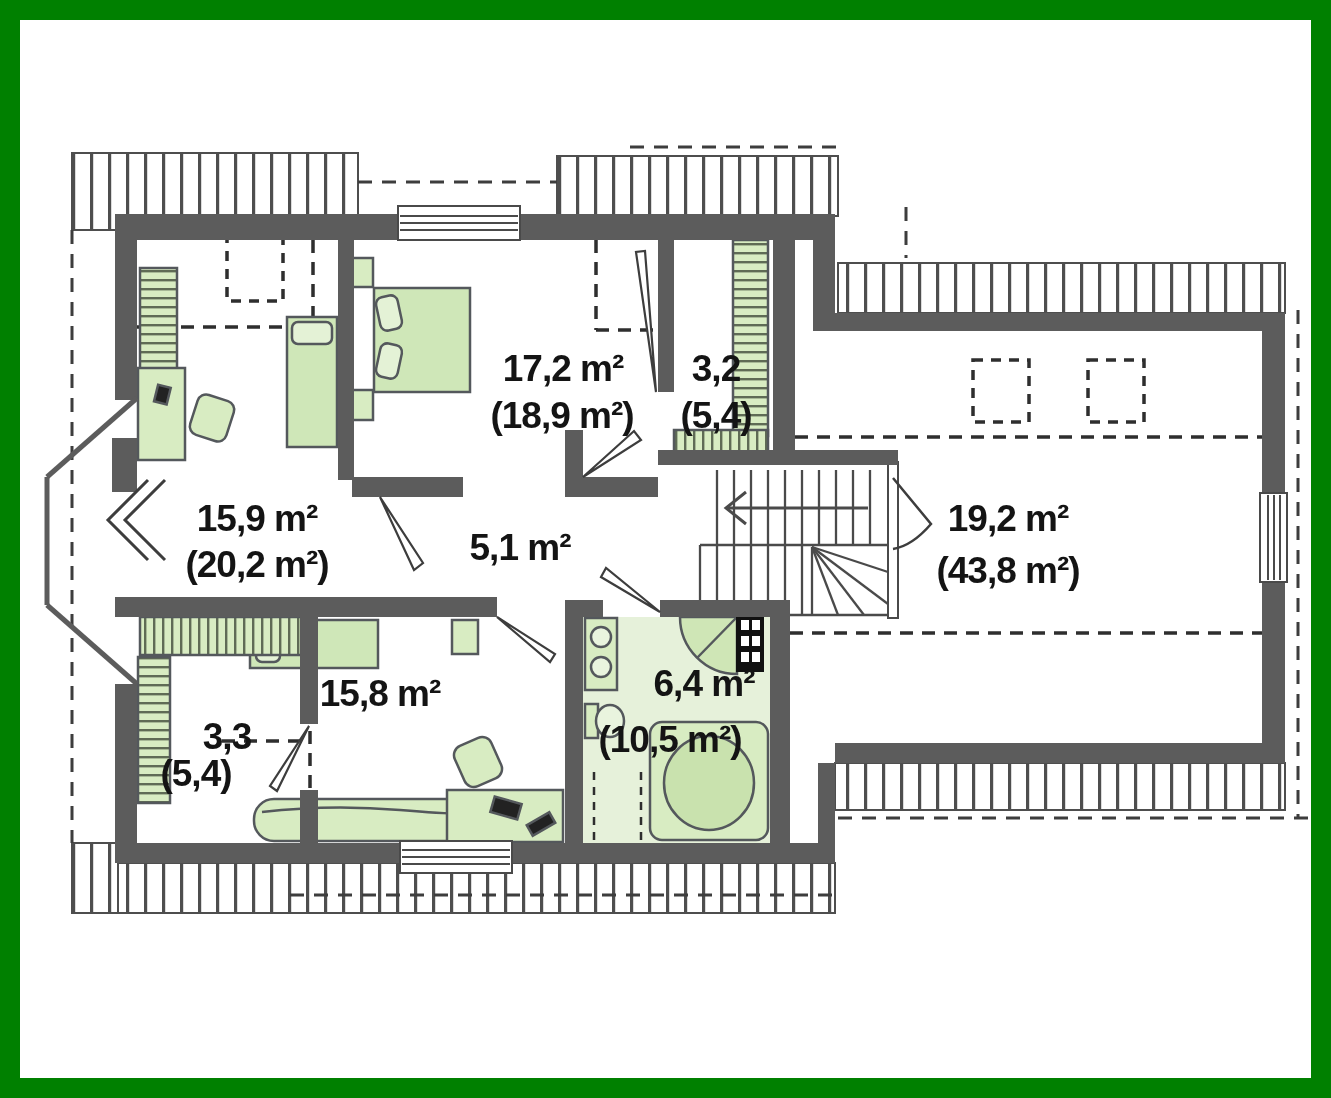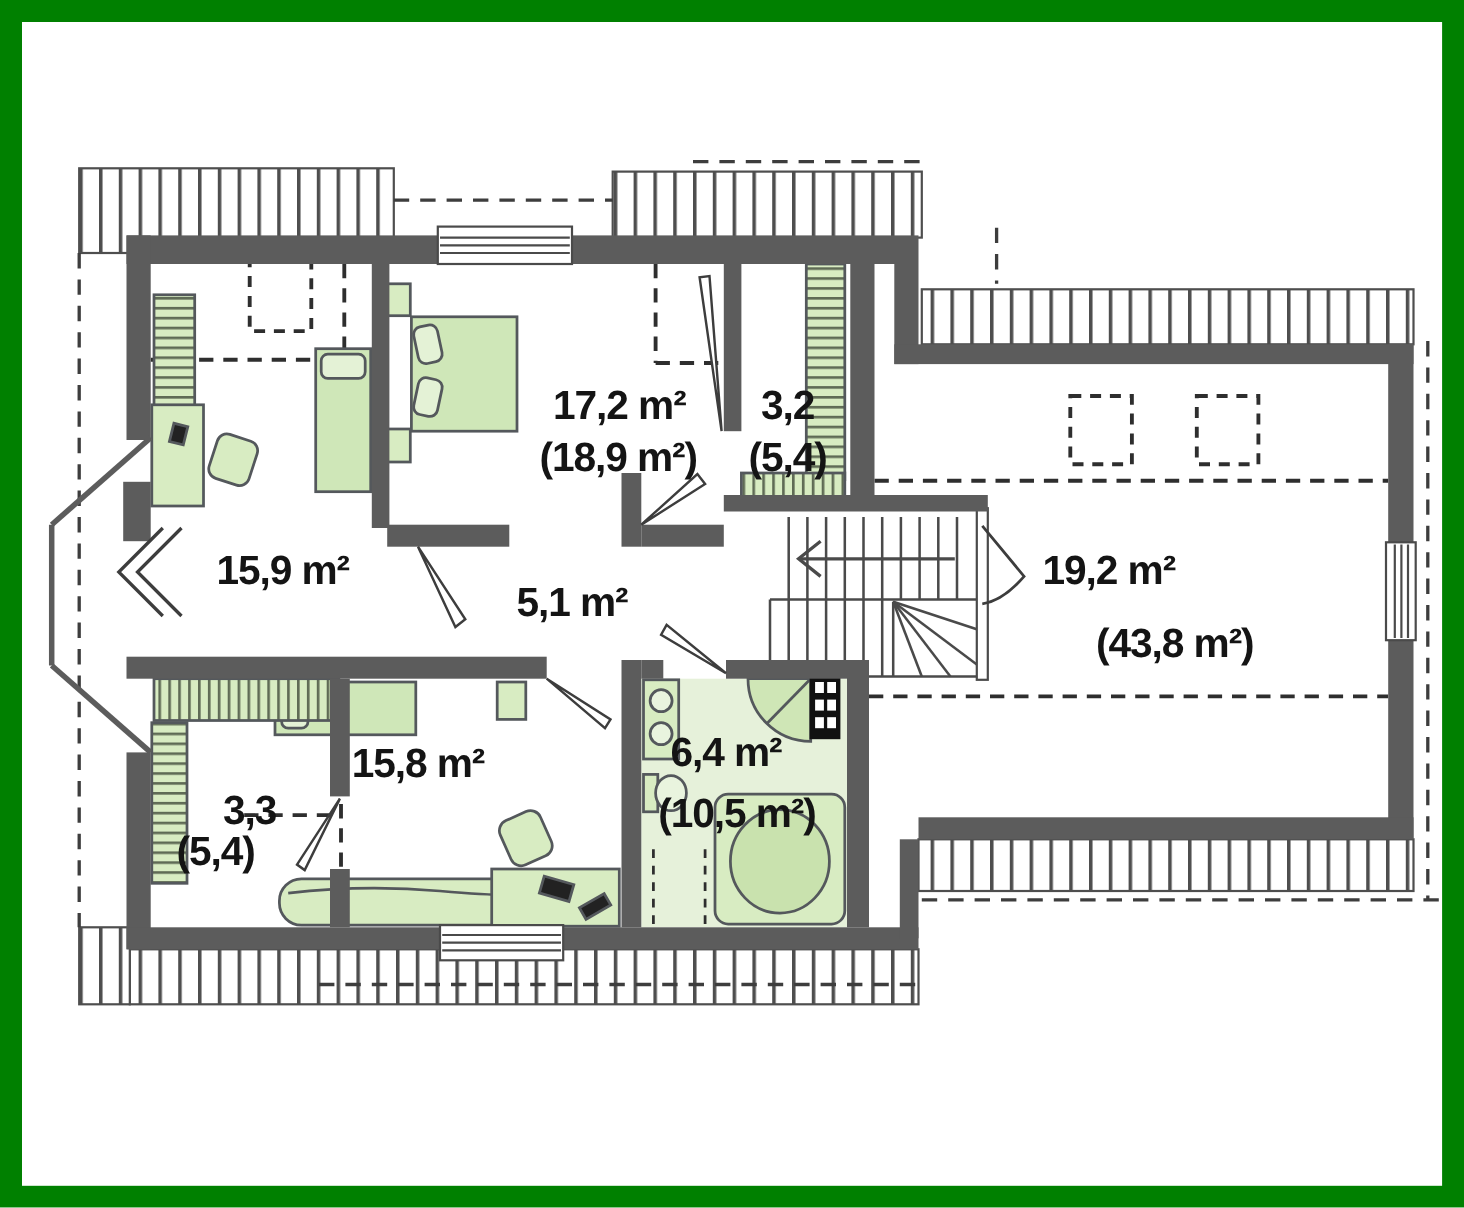--- a/index.html
+++ b/index.html
@@ -242,35 +242,36 @@
       <polygon points="660,612 606,568 601,577"></polygon>
       <polygon points="497,617 555,654 550,662"></polygon>
       <polygon points="656,392 636,252 645,251"></polygon>
       <polygon points="309,726 270,786 277,791"></polygon>
       <path d="M893,478 L931,524 Q912,546 893,549" fill="none" stroke-width="2.5"></path>
     </g>
   </svg>
 
   <div class="labels">
     <div class="room-label" style="left:257px;top:519px;">15,9 m²</div>
+    <div class="room-label" style="left:257px;top:565px;">(20,2 m²)</div>
 
     <div class="room-label" style="left:563px;top:369px;text-align:right;">17,2 m²</div>
     <div class="room-label" style="left:562px;top:416px;">(18,9 m²)</div>
 
     <div class="room-label" style="left:716px;top:369px;">3,2</div>
     <div class="room-label" style="left:716px;top:416px;">(5,4)</div>
 
     <div class="room-label" style="left:520px;top:548px;">5,1 m²</div>
 
     <div class="room-label" style="left:1008px;top:519px;">19,2 m²</div>
-    <div class="room-label" style="left:1068px;top:571px;margin-top:14px;">(43,8 m²)</div>
+    <div class="room-label" style="left:1008px;top:571px;">(43,8 m²)</div>
 
     <div class="room-label" style="left:380px;top:694px;">15,8 m²</div>
 
-    <div class="room-label" style="left:660px;top:684px;">6,4 m²</div>
+    <div class="room-label" style="left:704px;top:684px;">6,4 m²</div>
     <div class="room-label" style="left:670px;top:740px;">(10,5 m²)</div>
 
     <div class="room-label" style="left:192px;top:737px;margin-left:35px;">3,3</div>
     <div class="room-label" style="left:196px;top:774px;">(5,4)</div>
   </div>
 
   <div class="frame"></div>
 </div>
 
 </body></html>

